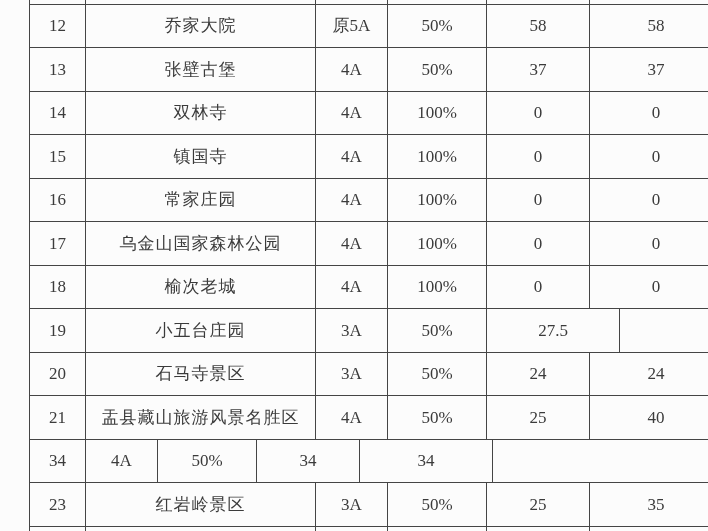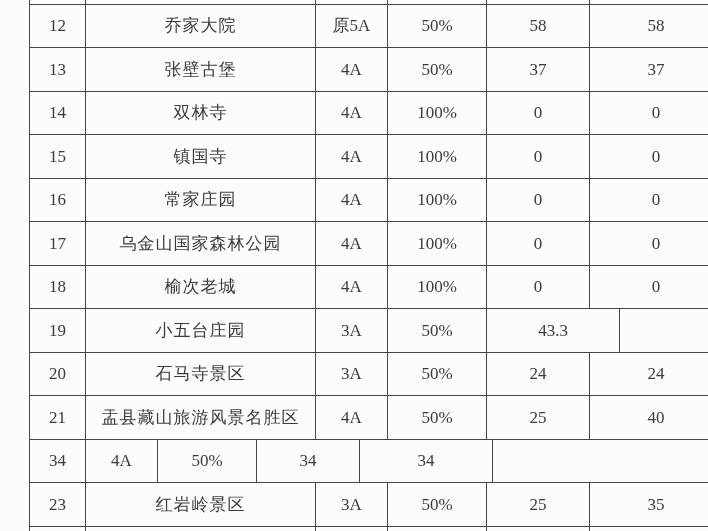--- a/index.html
+++ b/index.html
@@ -134,21 +134,21 @@
     <div class="cell c-percent">100%</div>
     <div class="cell c-value1">0</div>
     <div class="cell c-value2">0</div>
   </div>
 
   <div class="row">
     <div class="cell c-index">19</div>
     <div class="cell c-name">小五台庄园</div>
     <div class="cell c-grade">3A</div>
     <div class="cell c-percent">50%</div>
-    <div class="cell c-value2">43.3</div>
+    <div class="cell c-value2">27.5</div>
   </div>
 
   <div class="row">
     <div class="cell c-index">20</div>
     <div class="cell c-name">石马寺景区</div>
     <div class="cell c-grade">3A</div>
     <div class="cell c-percent">50%</div>
     <div class="cell c-value1">24</div>
     <div class="cell c-value2">24</div>
   </div>

